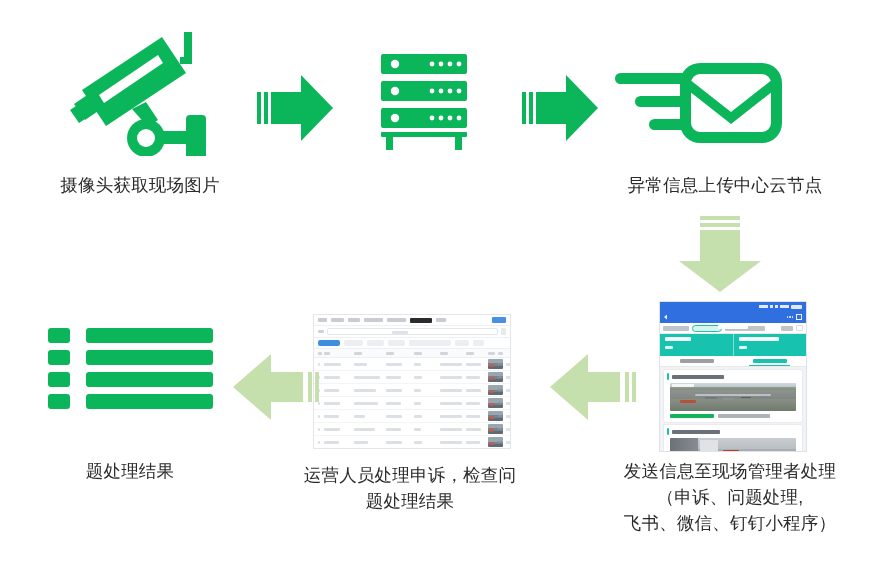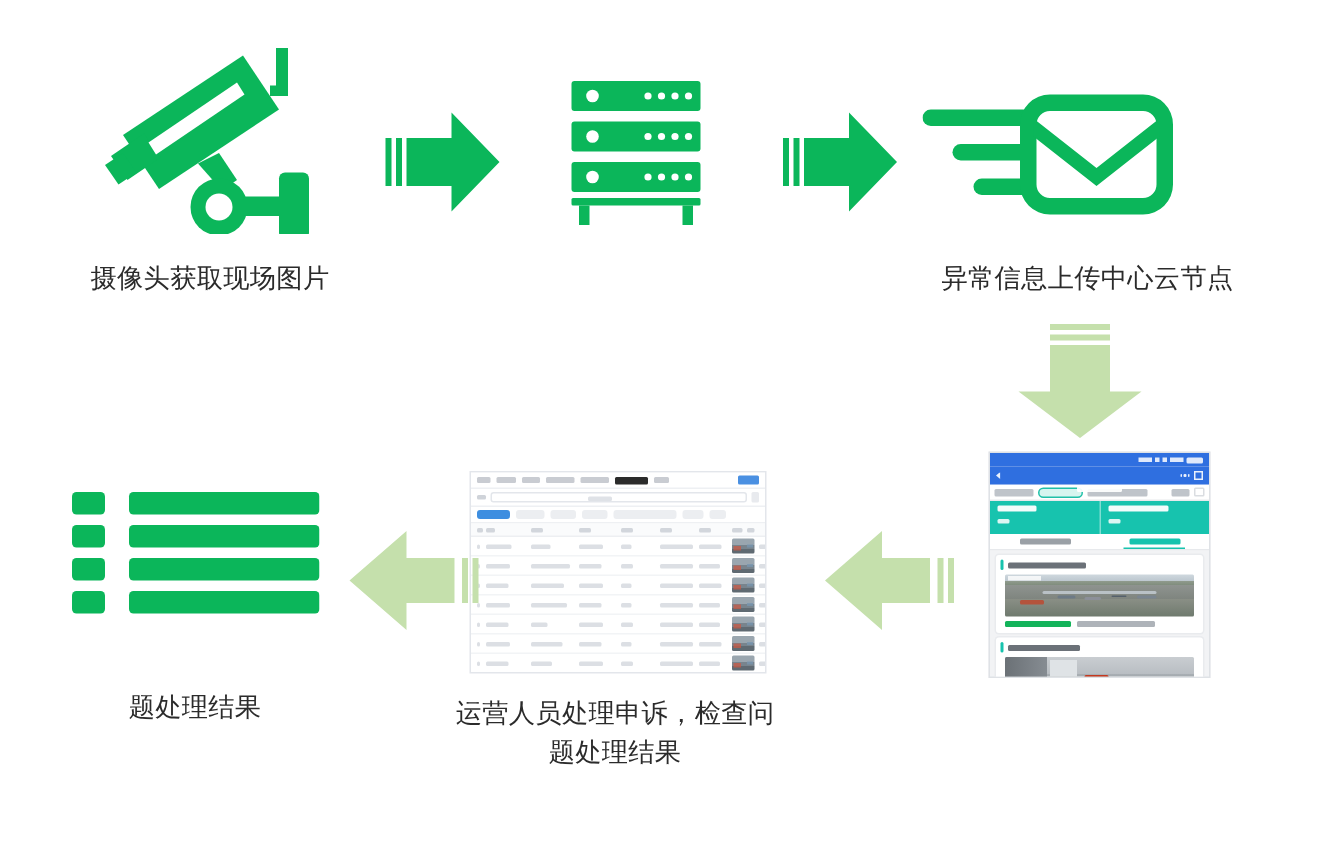--- a/index.html
+++ b/index.html
@@ -398,20 +398,23 @@
       <div class="photo photo-warehouse">
         <span class="stamp"></span>
         <span class="wall"></span>
         <span class="door"></span>
         <span class="fork"></span>
 
       </div>
 
     </div>
   </div>
+  <div class="caption" style="left:585px; top:458px; width:290px; text-align:center;">发送信息至现场管理者处理
+（申诉、问题处理,
+飞书、微信、钉钉小程序）</div>
 
   <div class="node" style="left:548px; top:352px; width:90px; height:70px;">
     <svg class="icon-svg" width="90" height="70" viewBox="0 0 90 70">
       <g fill="#c5e0ac">
         <rect x="84" y="20" width="4" height="30"></rect>
         <rect x="77" y="20" width="4" height="30"></rect>
         <path d="M72 20 L40 20 L40 2 L2 35 L40 68 L40 50 L72 50 Z"></path>
       </g>
     </svg>
   </div>

